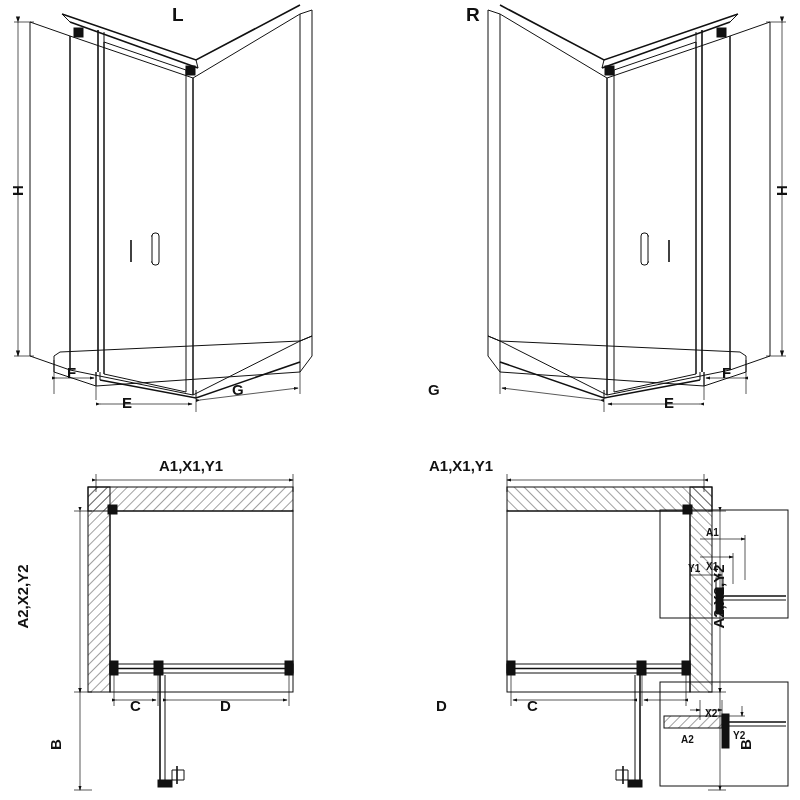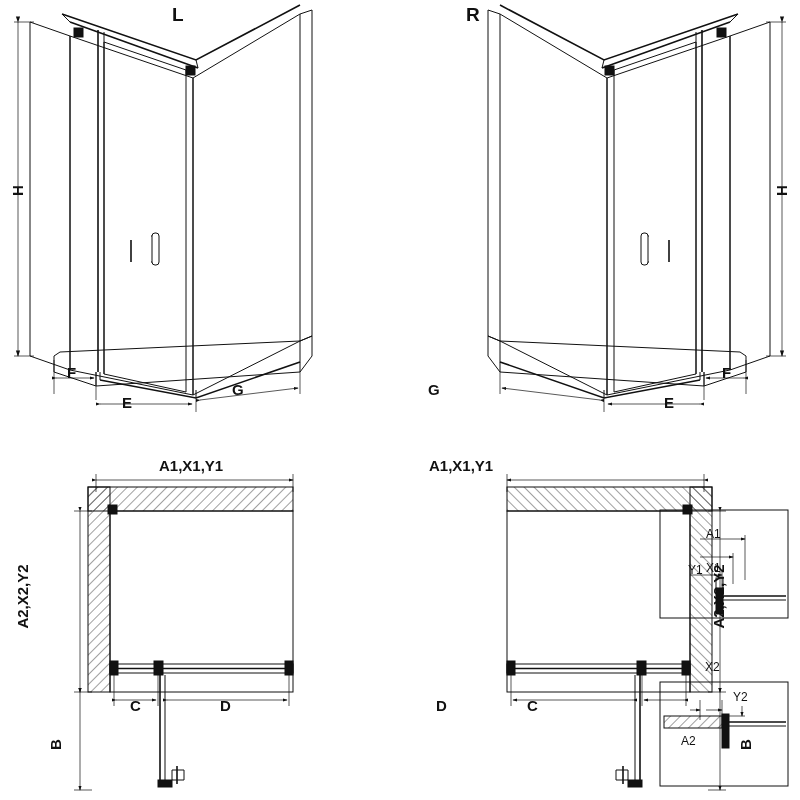--- a/index.html
+++ b/index.html
@@ -1,19 +1,19 @@
 <!DOCTYPE html>
 <html><head>
 <meta charset="utf-8">
 <style>
   html,body{margin:0;padding:0;background:#ffffff;}
   body{width:800px;height:800px;font-family:"Liberation Sans",sans-serif;color:#111;overflow:hidden;}
   #stage{position:relative;width:800px;height:800px;}
   .lbl{position:absolute;font-size:15px;font-weight:700;color:#111;white-space:nowrap;}
-  .lbl.small{font-size:12px;font-weight:400;}
+  .lbl.small{font-size:10px;font-weight:700;}
   .lbl.rot{transform:rotate(-90deg);transform-origin:center center;}
   .big{font-size:19px;font-weight:700;}
   svg{position:absolute;left:0;top:0;}
   .ln{stroke:#111;stroke-width:1;fill:none;}
   .ln2{stroke:#111;stroke-width:1.6;fill:none;}
   .thin{stroke:#111;stroke-width:0.7;fill:none;}
   .hatch-fill{fill:url(#hatch);stroke:#111;stroke-width:1;}
   .white{fill:#ffffff;stroke:#111;stroke-width:1;}
   .solid{fill:#111;stroke:#111;}
   .dim{stroke:#111;stroke-width:0.7;fill:none;}
@@ -235,16 +235,16 @@
   <div class="lbl rot" style="left:718px;top:588px;width:100px;text-align:center;margin-left:-50px;">A2,X2,Y2</div>
   <div class="lbl rot" style="left:745px;top:736px;width:30px;text-align:center;margin-left:-15px;">B</div>
   <div class="lbl" style="left:436px;top:697px;">D</div>
   <div class="lbl" style="left:527px;top:697px;">C</div>
 
   <div class="lbl small" style="left:706px;top:527px;">A1</div>
   <div class="lbl small" style="left:706px;top:561px;">X1</div>
   <div class="lbl small" style="left:688px;top:563px;">Y1</div>
 
   <div class="lbl small" style="left:681px;top:734px;">A2</div>
-  <div class="lbl small" style="left:705px;top:660px;">X2</div>
-  <div class="lbl small" style="left:733px;top:690px;">Y2</div>
+  <div class="lbl small" style="left:705px;top:708px;">X2</div>
+  <div class="lbl small" style="left:733px;top:730px;">Y2</div>
 
 </div>
 
 </body></html>

